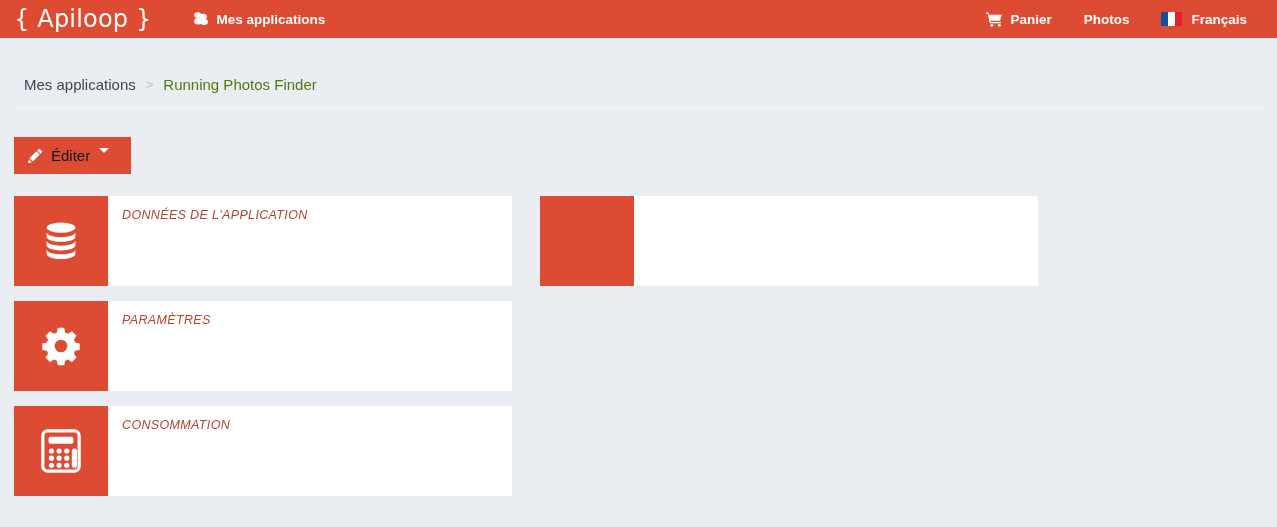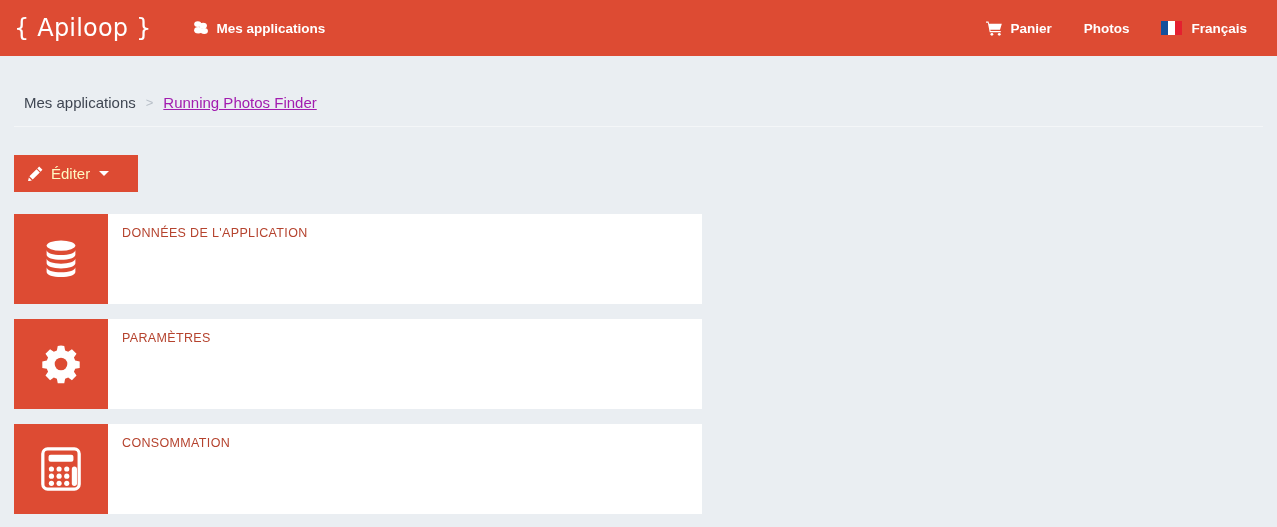--- a/index.html
+++ b/index.html
@@ -10,21 +10,21 @@
   body {
     width: 1277px;
     height: 527px;
     background: #eaeef2;
     font-family: "Liberation Sans", sans-serif;
     overflow: hidden;
   }
 
   
   .navbar {
-    height: 56px;
+    height: 38px;
     background: #dd4b33;
     display: flex;
     align-items: center;
     padding: 0 14px 0 14px;
     position: relative;
   }
   .brand {
     color: #ffffff;
     font-size: 24px;
     font-weight: 400;
@@ -85,36 +85,35 @@
   .bc-active {
     color: #3f4652;
     font-weight: 400;
   }
   .bc-sep {
     color: #b8bfc8;
     margin: 0 10px;
     font-size: 13px;
   }
   .bc-current {
-    color: #a21caf;
-    text-decoration: underline;
+    color: #4d7c0f;
   }
 
   .toolbar {
     padding-top: 28px;
   }
   .btn-edit {
     display: inline-flex;
-    align-items: center;
+    align-items: flex-start;
     background: #dd4b33;
-    color: #fef9c3;
+    color: #0f172a;
     border: none;
     font-size: 15px;
     font-family: "Liberation Sans", sans-serif;
-    padding: 11px 29px 11px 14px;
+    padding: 11px 22px 11px 14px;
     cursor: pointer;
     line-height: 1;
   }
   .btn-edit .pencil { margin-right: 8px; display: inline-flex; }
   .caret {
     display: inline-block;
     width: 0; height: 0;
     border-left: 5px solid transparent;
     border-right: 5px solid transparent;
     border-top: 5px solid #ffffff;
@@ -122,21 +121,22 @@
   }
 
   
   .grid {
     display: flex;
     flex-wrap: wrap;
     margin-top: 22px;
     column-gap: 28px;
   }
   .col {
-    width: 688px;
+    width: 498px;
+    font-style: italic;
   }
   .card {
     display: flex;
     background: #ffffff;
     height: 90px;
     margin-bottom: 15px;
     cursor: pointer;
   }
   .card-icon {
     width: 94px;

